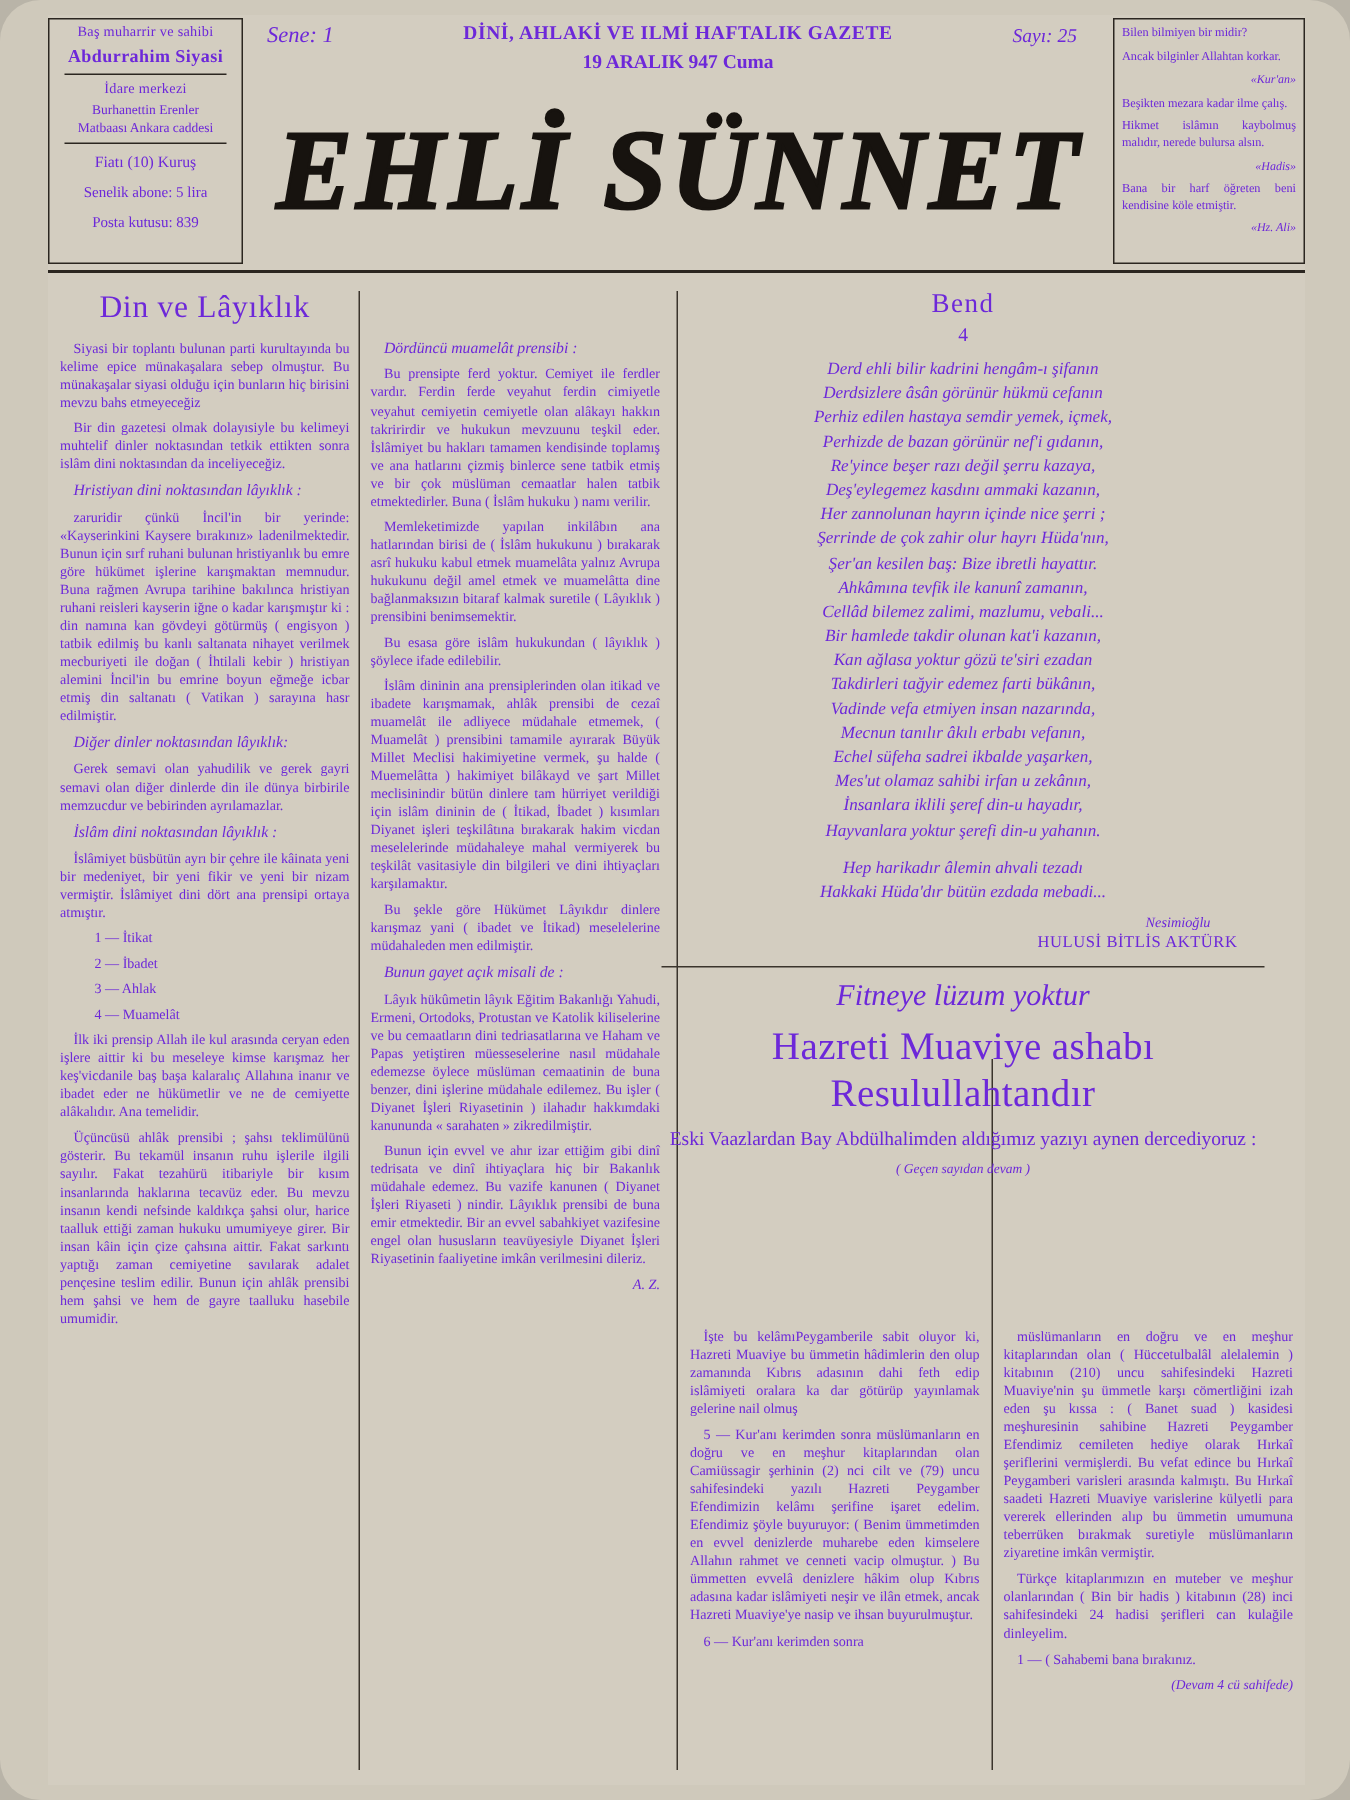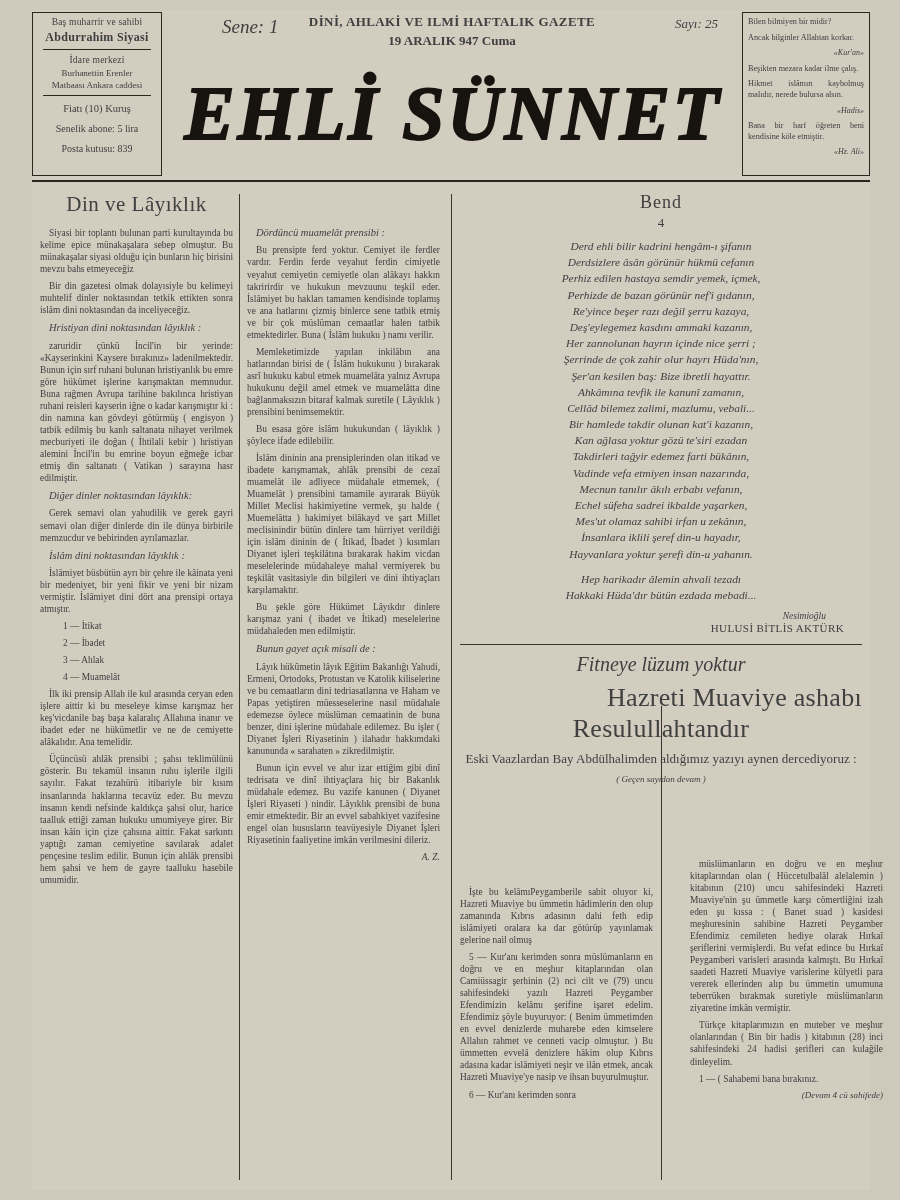--- a/index.html
+++ b/index.html
@@ -7,21 +7,22 @@
     padding: 0;
     background: #b9b4a8;
   }
   .page {
     position: relative;
     width: 900px;
     height: 1200px;
     background: #cfc9bb;
     overflow: hidden;
     font-family: "Liberation Serif", serif;
-    color: #404040;
+    color: #6d28d9;
+    border-radius: 27px;
   }
   .paper {
     position: absolute;
     left: 32px;
     top: 10px;
     width: 838px;
     height: 1180px;
     background: #d3cdc0;
   }
   
@@ -72,23 +73,22 @@
     letter-spacing: .4px;
   }
   .mast-top .line2 {
     font-size: 13px;
     font-weight: bold;
     margin-top: 3px;
   }
   .mast-sene {
     position: absolute;
     left: 146px; top: 6px;
-    font-size: 19px;
+    font-size: 15px;
     font-style: italic;
-    margin-left: 44px;
   }
   .mast-sayi {
     position: absolute;
     right: 152px; top: 6px;
     font-size: 13px;
     font-style: italic;
   }
   .mast-title {
     position: absolute;
     left: 150px; right: 146px; top: 52px;
@@ -129,21 +129,21 @@
     font-style: italic;
     font-size: 10.5px;
     margin: 4px 0 3px 0;
     text-indent: 0;
   }
   .list-item { text-indent: 0; margin: 0 0 1px 0; padding-left: 14px; }
   .sig { text-align: right; font-style: italic; font-size: 9.5px; margin-top: 4px; }
 
   .colA { position: absolute; left: 8px;  top: 0;  width: 193px; }
   .colB { position: absolute; left: 215px; top: 0; width: 193px; }
-  .right-zone { position: absolute; left: 428px; top: 0; width: 402px; }
+  .right-zone { position: absolute; left: 409px; top: 0; width: 402px; }
 
   .bend-box {
     border: none;
     text-align: center;
   }
   .bend-title { font-size: 18px; letter-spacing: 1px; margin: 6px 0 2px 0; }
   .bend-num { font-size: 13px; margin-bottom: 7px; }
   .verse {
     font-style: italic;
     font-size: 11.4px;
@@ -151,21 +151,21 @@
     text-align: center;
   }
   .verse div { white-space: nowrap; }
   .verse .gap { height: 9px; }
   .bend-sig1 { text-align: right; font-style: italic; font-size: 9.5px; margin-top: 8px; padding-right: 36px;}
   .bend-sig2 { text-align: right; font-size: 11px; letter-spacing: .4px; margin-top: 1px; padding-right: 18px;}
 
   .hr-thin { height: 1px; background: #3a342c; margin: 10px 0 8px 0; }
 
   .h2 { text-align: center; font-size: 20px; font-style: italic; margin: 2px 0 8px 0; }
-  .h1big { text-align: right; font-size: 26px; line-height: 1.1; margin: 0 0 2px 0; letter-spacing: .3px;}
+  .h1big { text-align: center; font-size: 26px; line-height: 1.1; margin: 0 0 2px 0; letter-spacing: .3px;}
   .h1big2 { text-align: center; font-size: 26px; line-height: 1.1; margin: 0 0 8px 0; letter-spacing: .3px;}
   .lede { font-size: 13px; text-align: center; line-height: 1.25; margin: 0 0 6px 0; }
   .cont-note { text-align: center; font-size: 9px; font-style: italic; margin-bottom: 4px; }
 
   .colC { position: absolute; left: 428px; width: 193px; }
   .colD { position: absolute; left: 637px; width: 193px; }
   .footnote { text-align: right; font-style: italic; font-size: 9px; margin-top: 4px; }
 </style>
 </head>
 <body>
@@ -297,21 +297,21 @@
       </div>
 
       <div class="colC" style="top:700px;">
         <div class="txt">
           <p>İşte bu kelâmıPeygamberile sabit oluyor ki, Hazreti Muaviye bu ümmetin hâdimlerin den olup zamanında Kıbrıs adasının dahi feth edip islâmiyeti oralara ka dar götürüp yayınlamak gelerine nail olmuş</p>
           <p>5 — Kur'anı kerimden sonra müslümanların en doğru ve en meşhur kitaplarından olan Camiüssagir şerhinin (2) nci cilt ve (79) uncu sahifesindeki yazılı Hazreti Peygamber Efendimizin kelâmı şerifine işaret edelim. Efendimiz şöyle buyuruyor: ( Benim ümmetimden en evvel denizlerde muharebe eden kimselere Allahın rahmet ve cenneti vacip olmuştur. ) Bu ümmetten evvelâ denizlere hâkim olup Kıbrıs adasına kadar islâmiyeti neşir ve ilân etmek, ancak Hazreti Muaviye'ye nasip ve ihsan buyurulmuştur.</p>
           <p>6 — Kur'anı kerimden sonra</p>
         </div>
       </div>
 
-      <div class="colD" style="top:672px;margin-left:21px;">
+      <div class="colD" style="top:700px;">
         <div class="txt">
           <p>müslümanların en doğru ve en meşhur kitaplarından olan ( Hüccetulbalâl alelalemin ) kitabının (210) uncu sahifesindeki Hazreti Muaviye'nin şu ümmetle karşı cömertliğini izah eden şu kıssa : ( Banet suad ) kasidesi meşhuresinin sahibine Hazreti Peygamber Efendimiz cemileten hediye olarak Hırkaî şeriflerini vermişlerdi. Bu vefat edince bu Hırkaî Peygamberi varisleri arasında kalmıştı. Bu Hırkaî saadeti Hazreti Muaviye varislerine külyetli para vererek ellerinden alıp bu ümmetin umumuna teberrüken bırakmak suretiyle müslümanların ziyaretine imkân vermiştir.</p>
           <p>Türkçe kitaplarımızın en muteber ve meşhur olanlarından ( Bin bir hadis ) kitabının (28) inci sahifesindeki 24 hadisi şerifleri can kulağile dinleyelim.</p>
           <p>1 — ( Sahabemi bana bırakınız.</p>
           <div class="footnote">(Devam 4 cü sahifede)</div>
         </div>
       </div>
 
     </div>
   </div>

